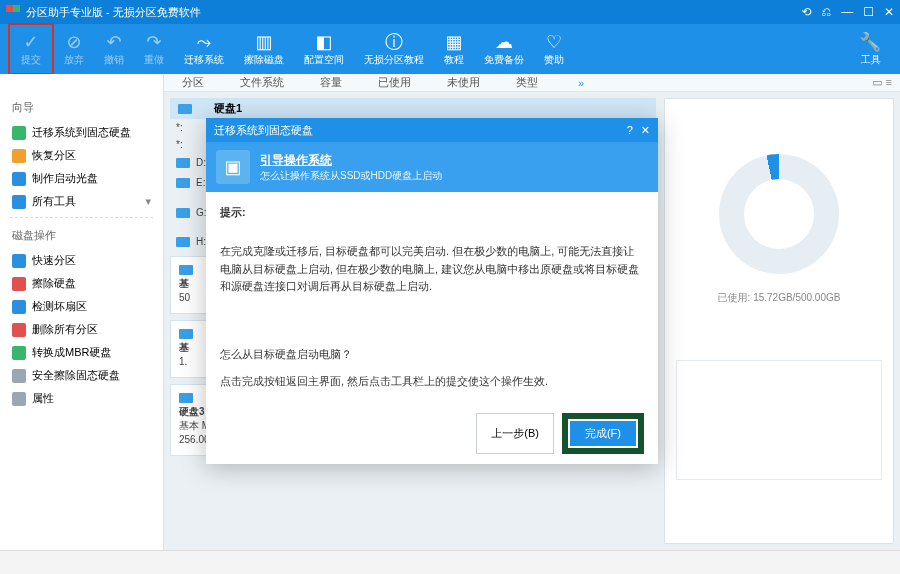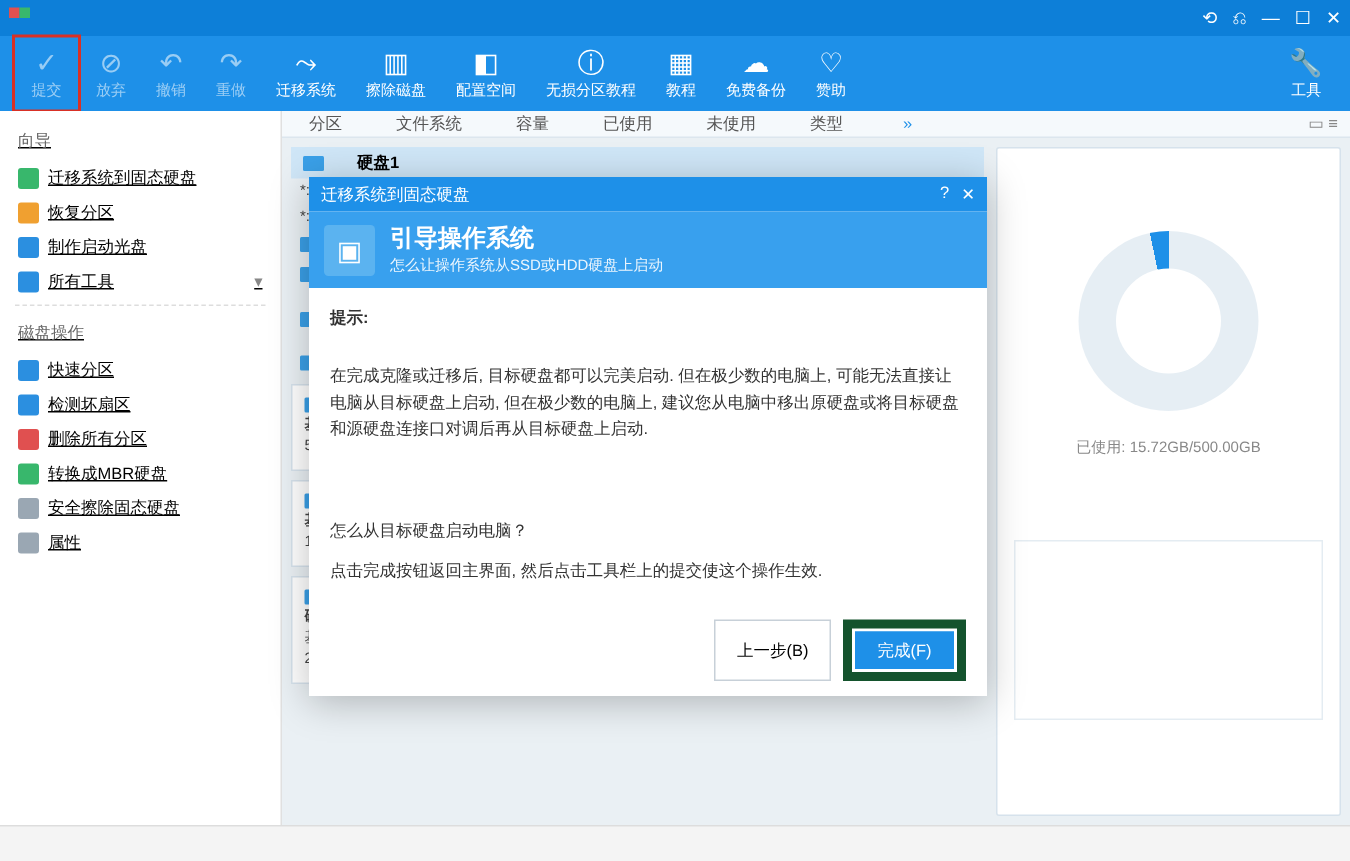--- a/index.html
+++ b/index.html
@@ -12,21 +12,21 @@
 .title-controls span { cursor: pointer; font-size: 12px; }
 
 .toolbar { height: 50px; background: #1e90e8; display: flex; align-items: center; padding: 0 8px; color: #fff; }
 .tb-btn { display: flex; flex-direction: column; align-items: center; justify-content: center; padding: 4px 10px; font-size: 10px; cursor: pointer; height: 46px; }
 .tb-btn .ico { font-size: 18px; height: 22px; display: flex; align-items: center; }
 .tb-btn.disabled { opacity: .55; }
 .submit-box { border: 2px solid #d93025; padding: 1px; }
 .spacer { flex: 1; }
 
 .body { display: flex; height: calc(574px - 24px - 50px - 24px); }
-.sidebar { width: 188px; background: #fff; border-right: 1px solid #e0e0e0; padding: 6px 0; font-size: 11px; text-decoration: underline; }
+.sidebar { width: 164px; background: #fff; border-right: 1px solid #e0e0e0; padding: 20px 0; font-size: 11px; }
 .sb-head { color: #666; padding: 6px 12px; font-size: 11px; }
 .sb-item { display: flex; align-items: center; padding: 4px 12px; cursor: pointer; gap: 6px; }
 .sb-item .si { width: 14px; height: 14px; display: inline-block; }
 .sb-sep { border-top: 1px dashed #ddd; margin: 4px 10px; }
 
 .main { flex: 1; background: #eaf0f4; display: flex; flex-direction: column; }
 .cols { height: 18px; background: #f5f9fc; display: flex; align-items: center; font-size: 11px; color: #555; border-bottom: 1px solid #dce6ee; }
 .cols span { padding: 0 18px; }
 .cols .more { margin-left: 4px; color: #1e90e8; }
 
@@ -45,21 +45,21 @@
 .donut::after { content: ""; width: 70px; height: 70px; background: #fff; border-radius: 50%; }
 .usage { font-size: 10px; color: #888; margin-top: 17px; }
 
 .statusbar { height: 24px; background: #f4f4f4; border-top: 1px solid #ddd; }
 
 .dialog { position: absolute; left: 206px; top: 118px; width: 452px; height: 346px; background: #fff; box-shadow: 0 4px 24px rgba(0,0,0,.25); display: flex; flex-direction: column; font-size: 11px; }
 .dlg-title { height: 26px; background: #1e90e8; color: #fff; display: flex; align-items: center; padding: 0 8px; font-size: 11px; }
 .dlg-title .dclose { margin-left: auto; display: flex; gap: 8px; }
 .dlg-head { background: #38a0ee; color: #fff; padding: 8px 10px; display: flex; gap: 10px; align-items: center; }
 .dlg-head .hico { width: 34px; height: 34px; background: #5bb3f0; border-radius: 3px; display: flex; align-items: center; justify-content: center; font-size: 18px; }
-.dlg-head .ht { font-size: 16px; font-weight: 600; }
+.dlg-head .ht { font-size: 12px; font-weight: 600; text-decoration: underline; }
 .dlg-head .hs { font-size: 10px; opacity: .9; }
 .dlg-body { flex: 1; padding: 12px 14px; color: #333; line-height: 1.6; }
 .dlg-body b { display: block; margin-bottom: 21px; }
 .dlg-body .q { margin-top: 50px; }
 .dlg-body .a { margin-top: 10px; }
 .dlg-foot { padding: 10px 14px; display: flex; justify-content: flex-end; gap: 8px; }
 .btn { padding: 4px 14px; font-size: 11px; border: 1px solid #c7d0d8; background: #fff; cursor: pointer; }
 .btn.primary { background: #1e90e8; color: #fff; border-color: #1e90e8; }
 .finish-box { border: 6px solid #14532d; padding: 2px; }
 
@@ -70,20 +70,21 @@
 .si-gray{background:#9aa7b3;border-radius:2px}
 </style>
 </head>
 <body>
 
 <div class="titlebar">
   <div class="logo">
     <div style="background:#e05050"></div>
       <div style="background:#38b76c"></div>
   </div>
+  <span>分区助手专业版 - 无损分区免费软件</span>
   <div class="title-controls">
     <span>⟲</span>
     <span>⎌</span>
     <span>—</span>
     <span>☐</span>
     <span>✕</span>
   </div>
 </div>
 
 <div class="toolbar">
@@ -158,20 +159,24 @@
     <div class="sb-item">
         <span class="si si-blue"></span>
         <span>所有工具</span>
         <span style="margin-left:auto;color:#888">▾</span>
       </div>
     <div class="sb-sep"></div>
     <div class="sb-head">磁盘操作</div>
     <div class="sb-item">
         <span class="si si-blue"></span>
         <span>快速分区</span>
+      </div>
+    <div class="sb-item">
+        <span class="si si-red"></span>
+        <span>擦除硬盘</span>
       </div>
     <div class="sb-item">
         <span class="si si-blue"></span>
         <span>检测坏扇区</span>
       </div>
     <div class="sb-item">
         <span class="si si-red"></span>
         <span>删除所有分区</span>
       </div>
     <div class="sb-item">

